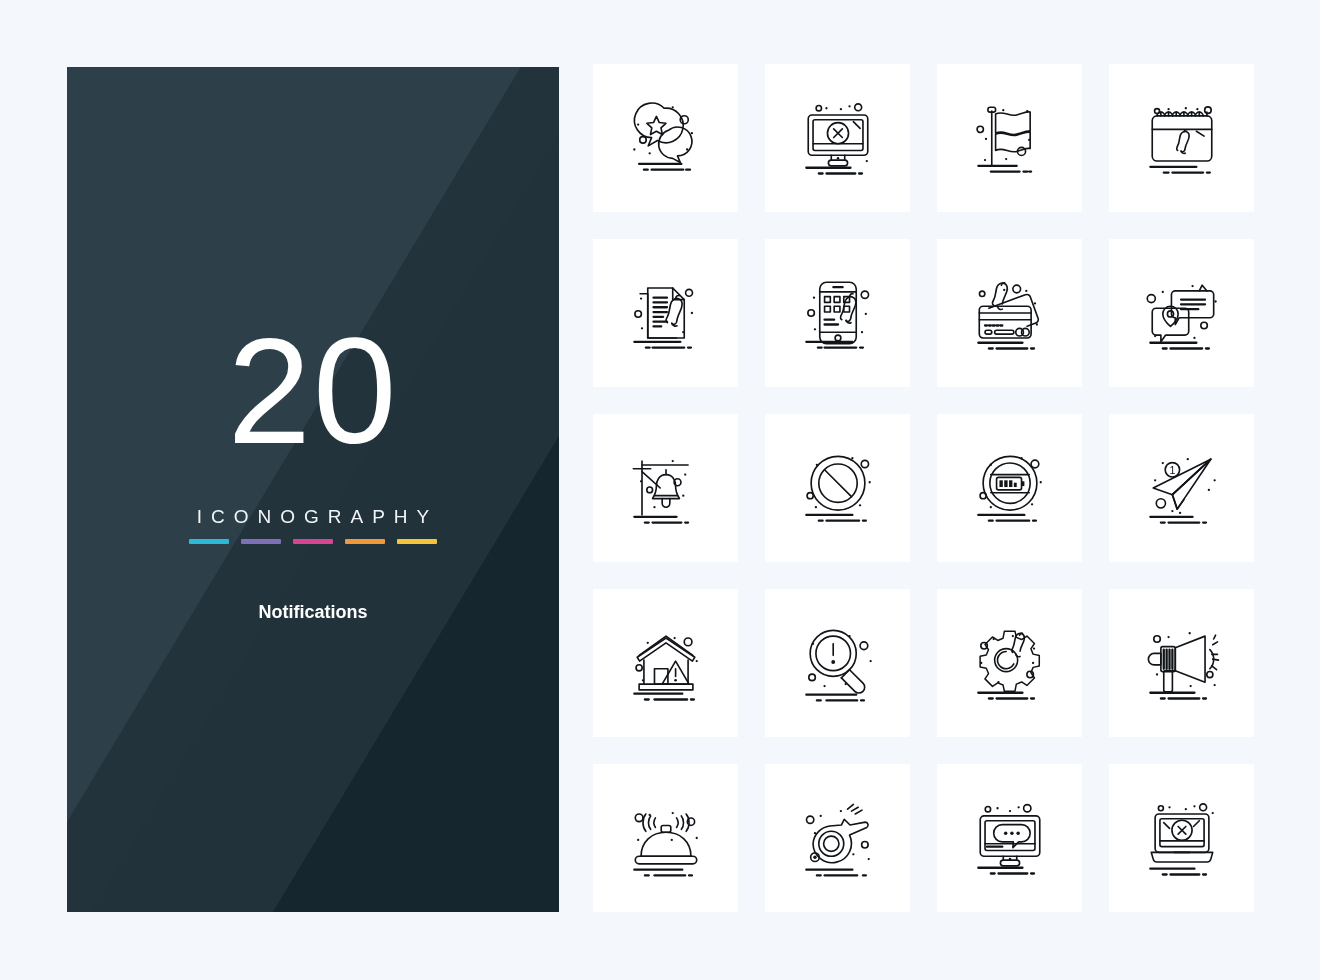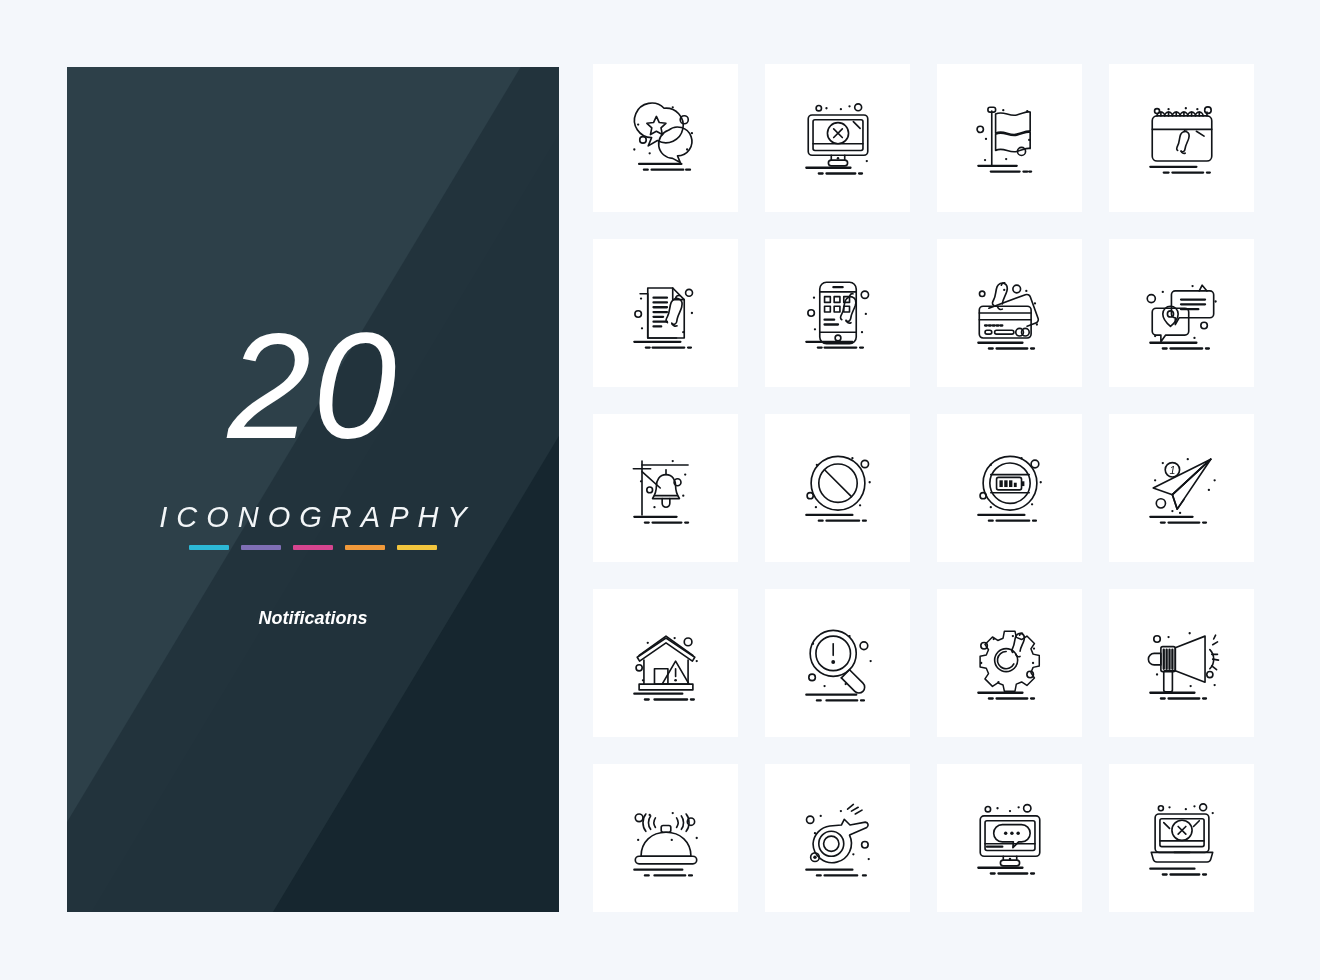--- a/index.html
+++ b/index.html
@@ -2,21 +2,21 @@
 <html><head>
 <meta charset="utf-8">
 <style>
   * { box-sizing: border-box; margin: 0; padding: 0; }
   html, body {
     width: 1320px; height: 980px;
     background: #f4f7fb;
     font-family: "Liberation Sans", sans-serif;
     overflow: hidden;
   }
-  #page { position: relative; width: 1244px; height: 980px; background: #f4f7fb; font-style: italic; }
+  #page { position: relative; width: 1244px; height: 980px; background: #f4f7fb; }
 
   
   .hero {
     position: absolute;
     left: 67px; top: 67px;
     width: 492px; height: 845px;
     background: #15252e;
     overflow: hidden;
   }
   .hero .band {
@@ -42,21 +42,21 @@
   .hero-count {
     font-size: 150px;
     font-weight: 300;
     line-height: 1;
     color: #ffffff;
     letter-spacing: 2px;
     margin-top: -40px;
   }
   .hero-sub {
     margin-top: 40px;
-    font-size: 29px;
+    font-size: 19px;
     letter-spacing: 9px;
     color: #f3f6f8;
     font-weight: 400;
     text-indent: 9px;
   }
   .swatches {
     margin-top: 11px;
     display: flex;
     gap: 12px;
   }

